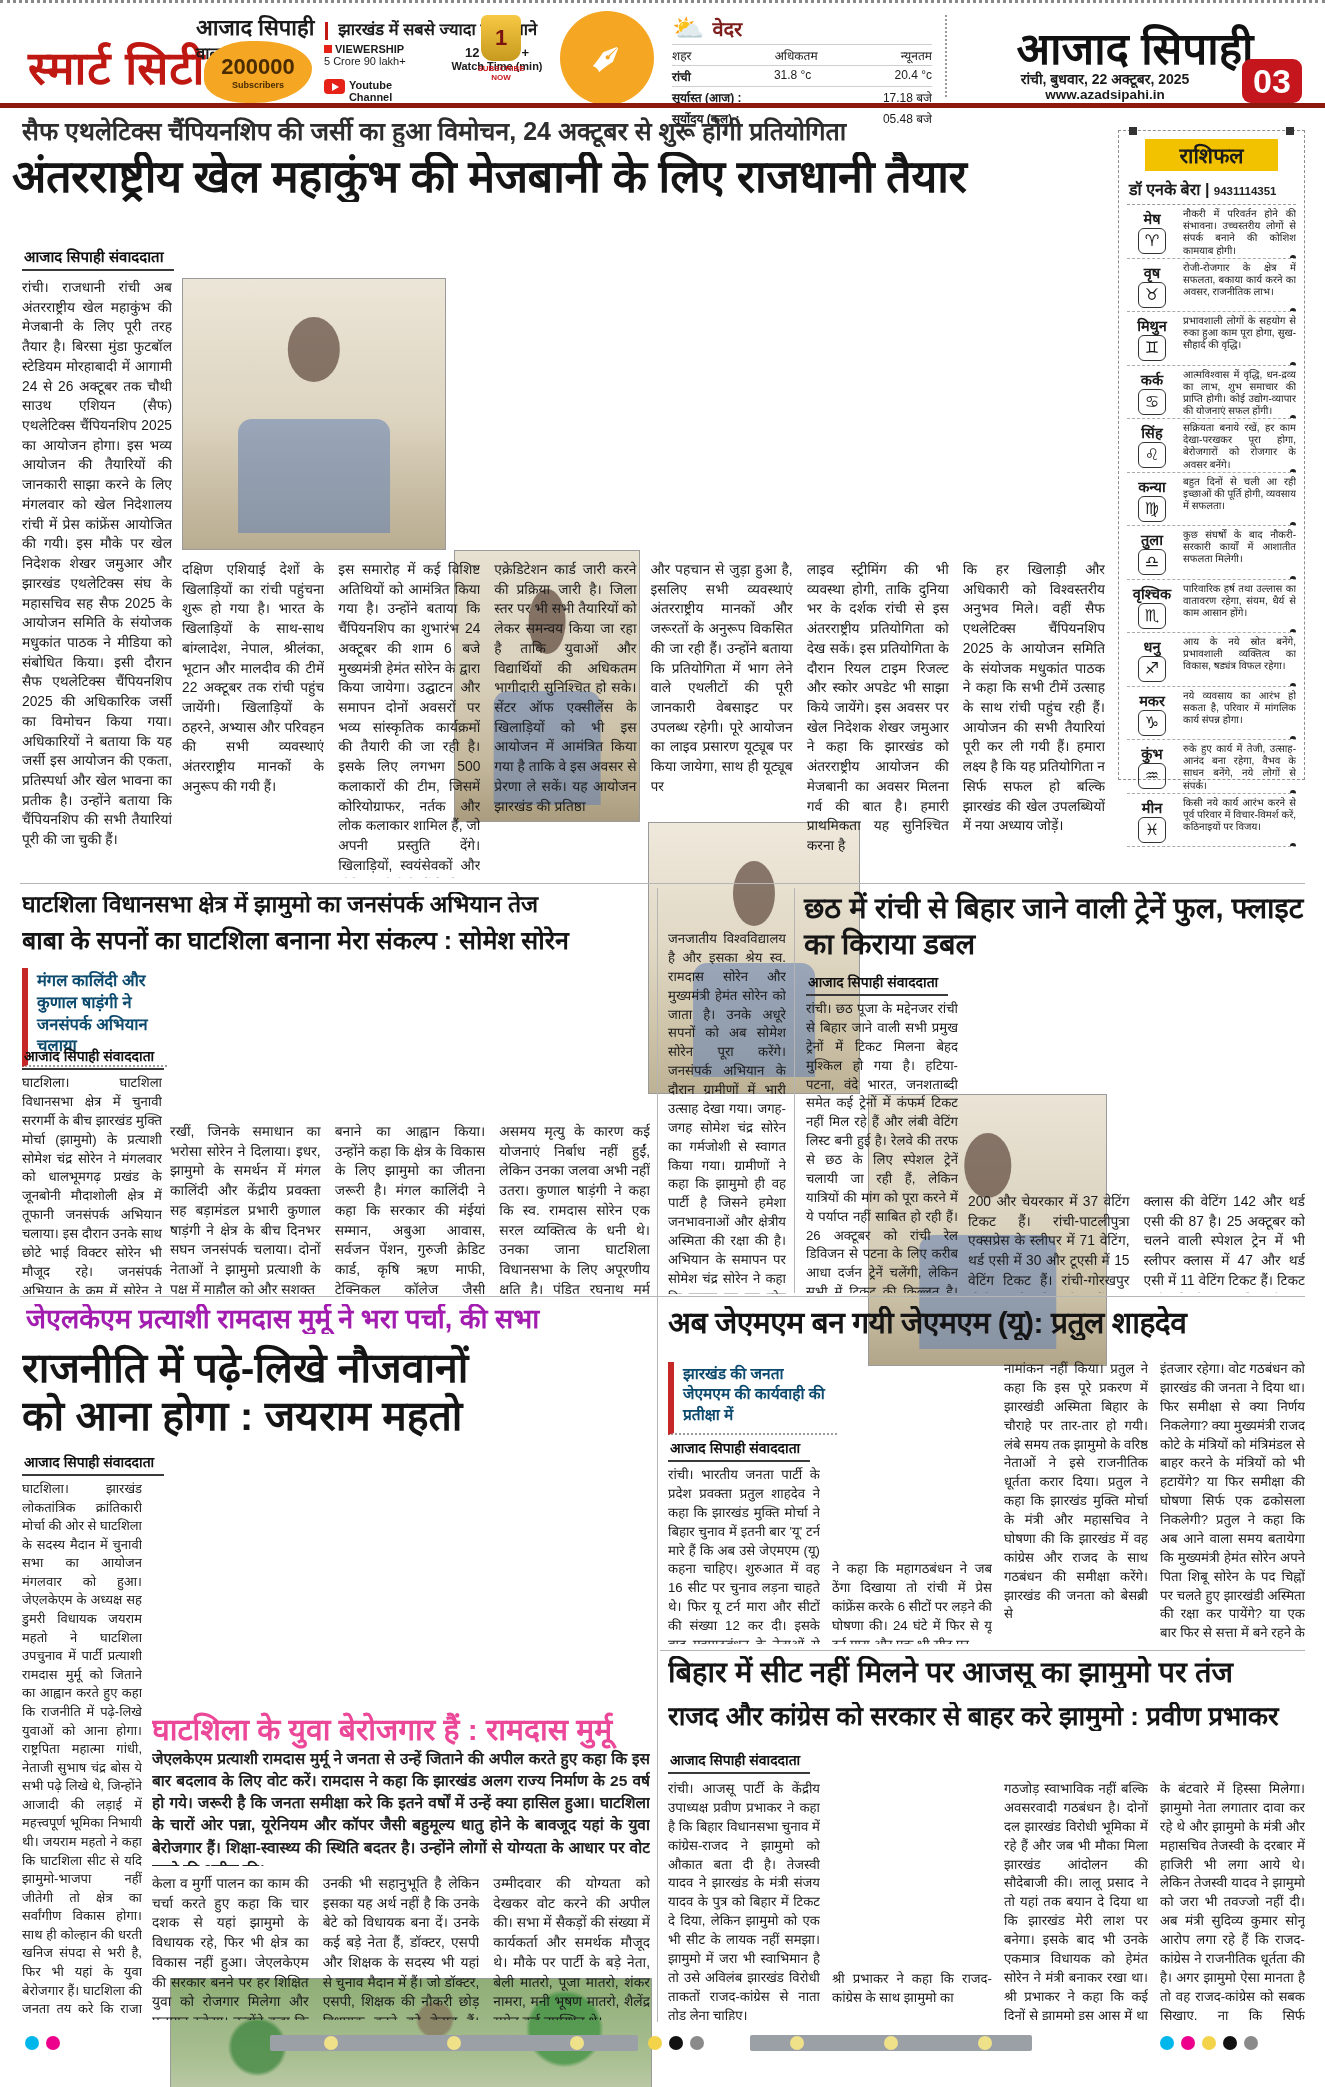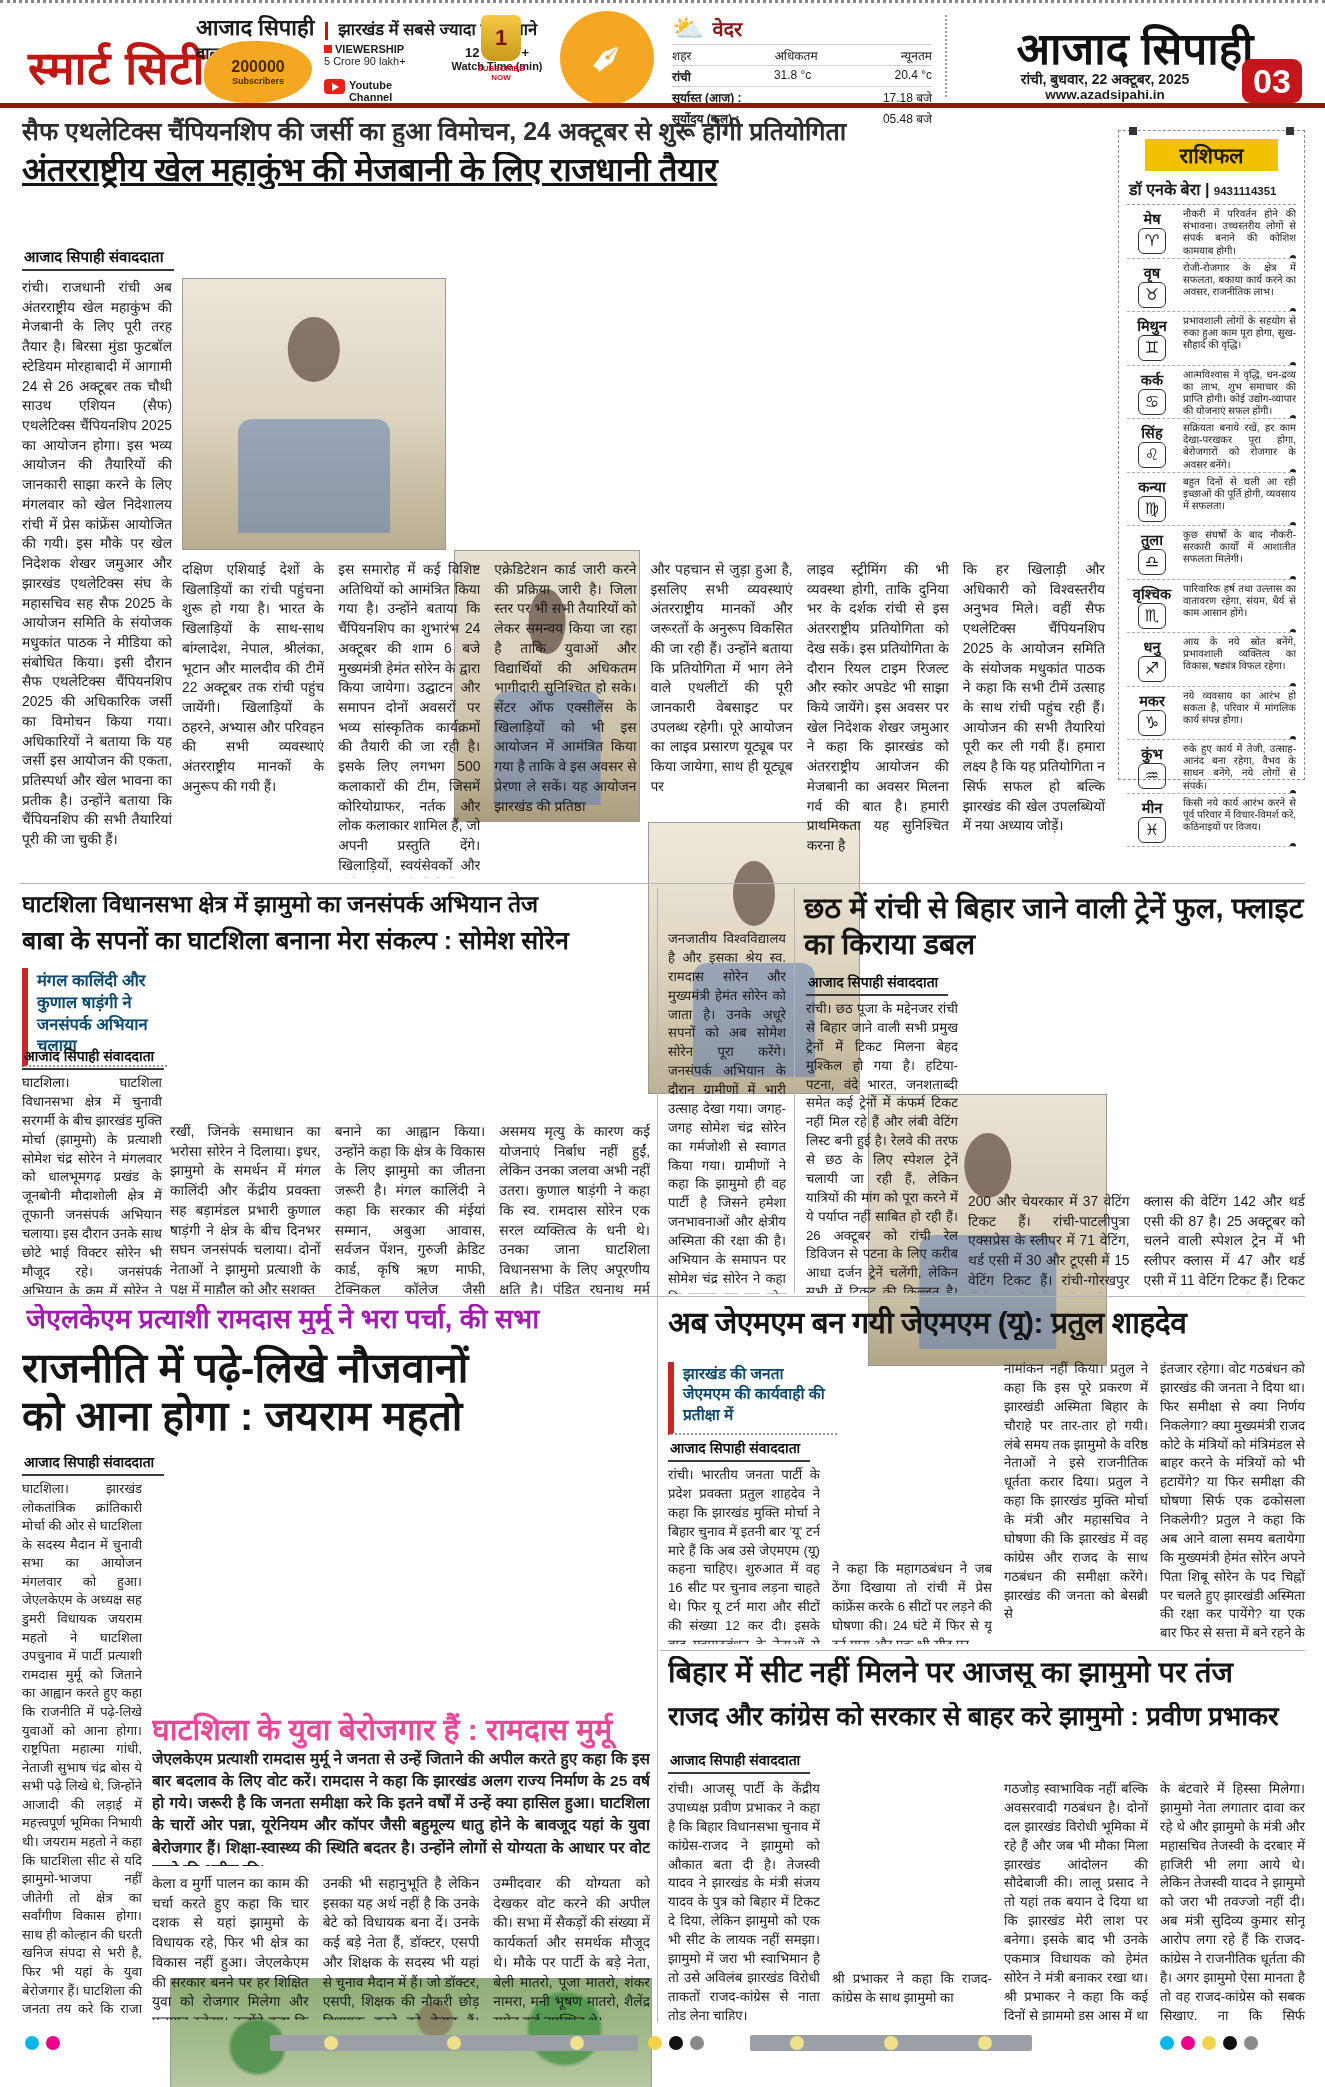--- a/index.html
+++ b/index.html
@@ -79,21 +79,21 @@
 <div id="page">
 
   <div id="header">
     <div class="abs mast-left" style="left:28px;top:32px;">स्मार्ट सिटी</div>
 
     <div class="abs" style="left:196px;top:8px;width:360px;height:90px;">
       <span style="font-weight:bold;font-size:22px;">आजाद सिपाही</span>
       <span style="display:inline-block;width:3px;height:18px;background:#c21a12;margin:0 6px;vertical-align:middle;"></span>
       <span style="font-weight:bold;font-size:16.5px;">झारखंड में सबसे ज्यादा देखा जाने वाला चैनल</span>
       <div class="abs map" style="left:8px;top:30px;width:108px;height:62px;">
-        <span style="font-size:16px;">200000</span>
+        <span style="font-size:22px;">200000</span>
         <span style="font-size:9px;">Subscribers</span>
       </div>
       <div class="abs promo" style="left:128px;top:32px;width:110px;">
         <div><span style="display:inline-block;width:8px;height:8px;background:#e62117;margin-right:3px;"></span><b>VIEWERSHIP</b></div>
         <div>5 Crore 90 lakh+</div>
         <div class="yt-badge" style="margin-top:12px;">
             <span class="yt-icon"></span>
             <span>Youtube Channel</span>
           </div>
       </div>
@@ -139,21 +139,21 @@
     <div class="abs" style="left:945px;top:12px;width:1px;height:82px;border-left:2px dotted #999;"></div>
 
     <div class="abs mast-right" style="left:985px;top:14px;width:300px;text-align:center;">आजाद सिपाही</div>
     <div class="abs" style="left:985px;top:66px;width:240px;text-align:center;font-weight:bold;font-size:14px;">रांची, बुधवार, 22 अक्टूबर, 2025</div>
     <div class="abs" style="left:985px;top:84px;width:240px;text-align:center;font-size:13.5px;font-weight:bold;">www.azadsipahi.in</div>
     <div class="abs pageno" style="left:1242px;top:56px;width:60px;height:44px;">03</div>
   </div>
   <div id="toprule"></div>
 
   <div class="abs kicker-hl nowrap" style="left:22px;top:113px;width:1085px;font-size:25px;">सैफ एथलेटिक्स चैंपियनशिप की जर्सी का हुआ विमोचन, 24 अक्टूबर से शुरू होगी प्रतियोगिता</div>
-  <div class="abs hl nowrap" style="left:22px;top:152px;width:1085px;font-size:33px;letter-spacing:-0.5px;text-decoration:underline;">अंतरराष्ट्रीय खेल महाकुंभ की मेजबानी के लिए राजधानी तैयार</div>
+  <div class="abs hl nowrap" style="left:12px;top:152px;width:1085px;font-size:45px;letter-spacing:-0.5px;">अंतरराष्ट्रीय खेल महाकुंभ की मेजबानी के लिए राजधानी तैयार</div>
 
   <div class="abs" style="left:22px;top:246px;"><span class="byline">आजाद सिपाही संवाददाता</span></div>
   <div class="abs bodytxt" style="left:22px;top:278px;width:150px;height:600px;">रांची। राजधानी रांची अब अंतरराष्ट्रीय खेल महाकुंभ की मेजबानी के लिए पूरी तरह तैयार है। बिरसा मुंडा फुटबॉल स्टेडियम मोरहाबादी में आगामी 24 से 26 अक्टूबर तक चौथी साउथ एशियन (सैफ) एथलेटिक्स चैंपियनशिप 2025 का आयोजन होगा। इस भव्य आयोजन की तैयारियों की जानकारी साझा करने के लिए मंगलवार को खेल निदेशालय रांची में प्रेस कांफ्रेंस आयोजित की गयी। इस मौके पर खेल निदेशक शेखर जमुआर और झारखंड एथलेटिक्स संघ के महासचिव सह सैफ 2025 के आयोजन समिति के संयोजक मधुकांत पाठक ने मीडिया को संबोधित किया। इसी दौरान सैफ एथलेटिक्स चैंपियनशिप 2025 की अधिकारिक जर्सी का विमोचन किया गया। अधिकारियों ने बताया कि यह जर्सी इस आयोजन की एकता, प्रतिस्पर्धा और खेल भावना का प्रतीक है। उन्होंने बताया कि चैंपियनशिप की सभी तैयारियां पूरी की जा चुकी हैं।</div>
 
   <div class="abs photo sil ph-press1" style="left:182px;top:278px;width:262px;height:270px;"></div>
   <div class="abs photo sil ph-press2" style="left:454px;top:278px;width:184px;height:270px;"></div>
   <div class="abs photo sil ph-press3" style="left:648px;top:278px;width:210px;height:270px;"></div>
   <div class="abs photo sil ph-press4" style="left:868px;top:278px;width:237px;height:270px;"></div>
 
   <div class="abs cols cols-6" style="left:182px;top:560px;width:923px;height:318px;">

